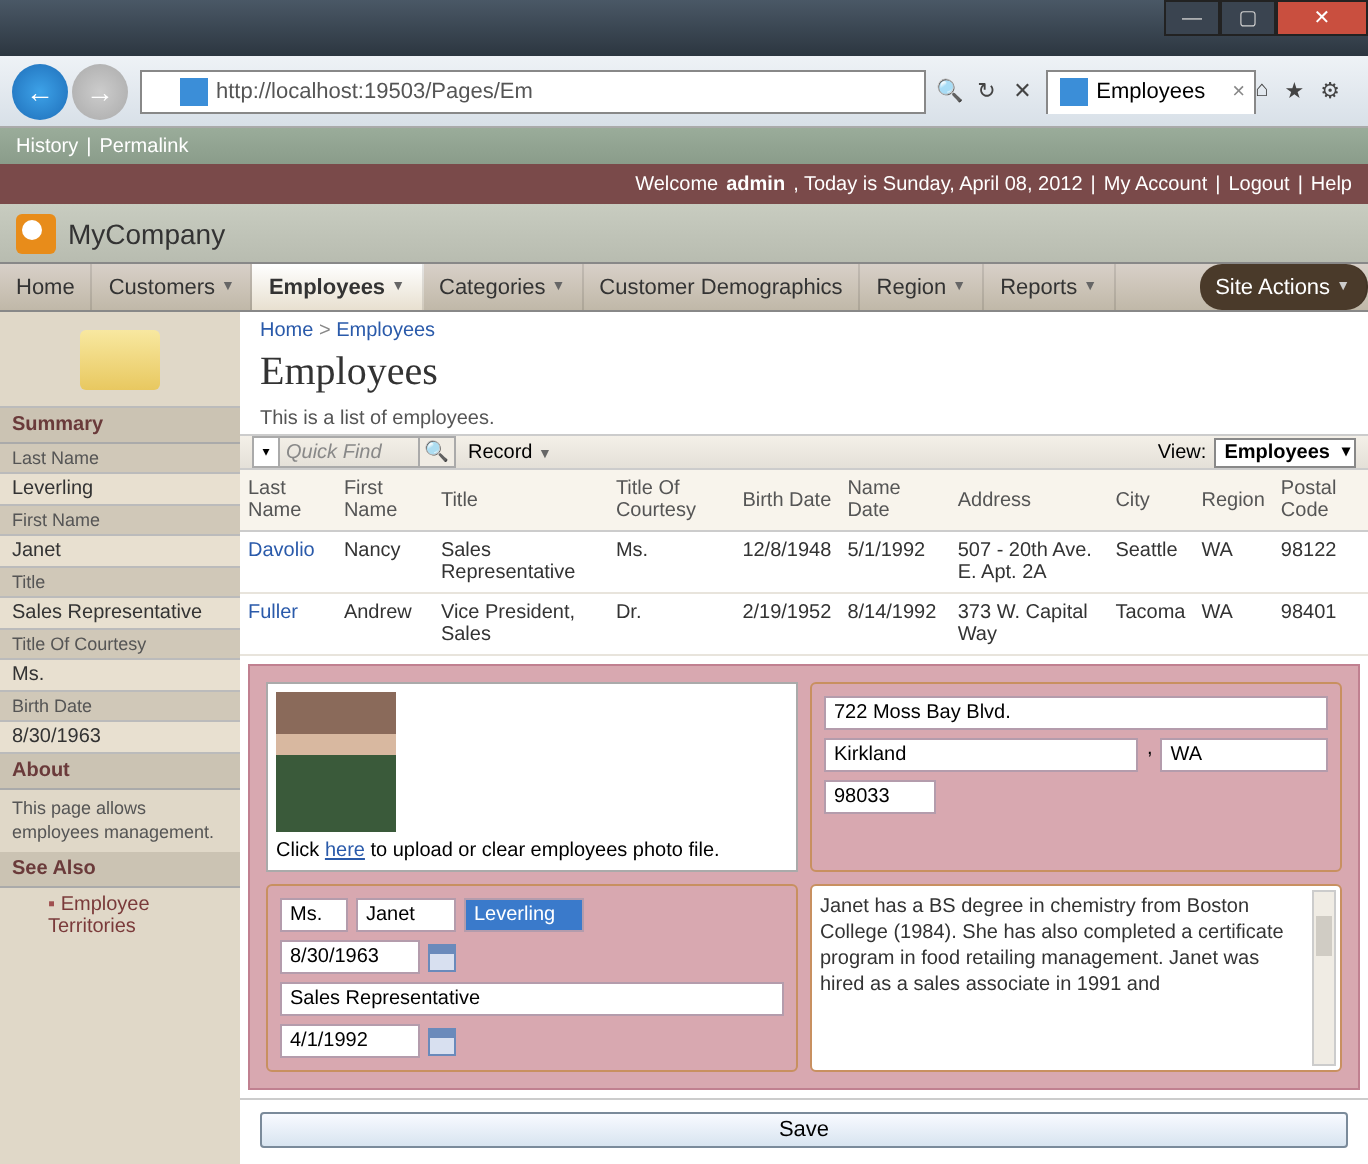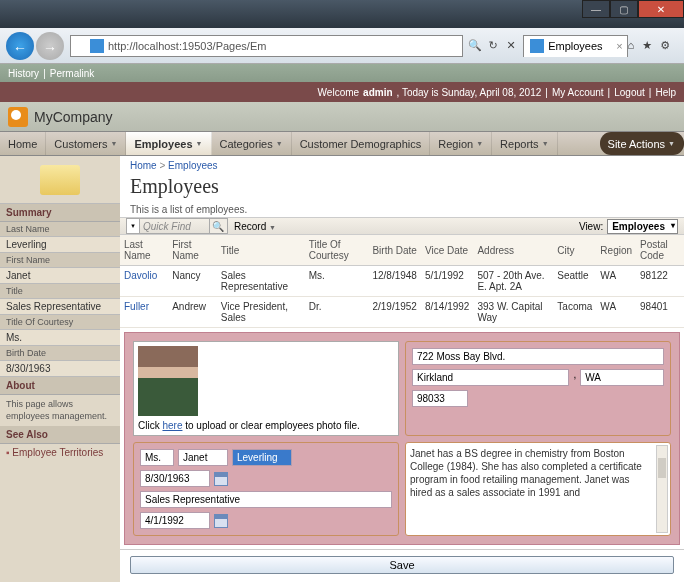--- a/index.html
+++ b/index.html
@@ -32,21 +32,21 @@
 .menuitem.site { margin-left: auto; background: #4a3a2a; color: #fff; border-radius: 11px; }
 .dd { font-size: 7px; color: #666; }
 .contentarea { flex: 1; display: flex; background: #e0d8d0; overflow: hidden; }
 .sidebar { width: 120px; background: #e0d8c8; display: flex; flex-direction: column; font-size: 10px; }
 .iconbox { height: 48px; display: flex; align-items: center; justify-content: center; border-bottom: 1px solid #bbb; }
 .foldericon { width: 40px; height: 30px; background: linear-gradient(#f8e8a0,#e8c860); border-radius: 3px; position: relative; }
 .sidehead { background: #cbc3b3; padding: 3px 6px; font-weight: bold; color: #6a3a3a; border-bottom: 1px solid #aaa; }
 .sidelabel { background: #d0c8b8; padding: 2px 6px; color: #555; font-size: 9px; border-bottom: 1px solid #bbb; }
 .sideval { background: #e8e0d0; padding: 2px 6px; color: #333; border-bottom: 1px solid #bbb; }
 .sidetext { padding: 4px 6px; color: #555; font-size: 9px; line-height: 1.3; }
-.sidelink { padding: 3px 6px; color: #7a3a3a; }
+.sidelink { padding: 3px 24px; color: #7a3a3a; }
 .sidelink::before { content: "▪ "; color: #a05050; }
 .main { flex: 1; background: #fff; display: flex; flex-direction: column; overflow: hidden; }
 .breadcrumb { padding: 4px 10px; font-size: 10px; color: #2a5aaa; }
 .breadcrumb .sep { color: #888; }
 .pagetitle { padding: 0 10px 4px; font-size: 20px; color: #333; font-family: Georgia, serif; }
 .desc { padding: 2px 10px; font-size: 10px; color: #555; }
 .toolbar { height: 22px; background: linear-gradient(#f4f0e8,#e4e0d8); border-top: 1px solid #ccc; border-bottom: 1px solid #ccc; display: flex; align-items: center; padding: 0 6px; gap: 6px; font-size: 10px; }
 .qf { display: flex; align-items: center; }
 .qfdd { width: 14px; height: 16px; border: 1px solid #aaa; background: #fff; display: flex; align-items: center; justify-content: center; font-size: 7px; }
 .qfbox { width: 70px; height: 16px; border: 1px solid #aaa; border-left: none; font-style: italic; color: #888; padding: 0 3px; display: flex; align-items: center; }
@@ -214,21 +214,21 @@
       </div>
 
       <table class="grid">
         <thead>
             <tr>
           <th>Last Name</th>
           <th>First Name</th>
           <th>Title</th>
           <th>Title Of Courtesy</th>
           <th>Birth Date</th>
-          <th>Vice Date</th>
+          <th>Name Date</th>
           <th>Address</th>
           <th>City</th>
           <th>Region</th>
           <th>Postal Code</th>
         </tr>
           </thead>
         <tbody>
           <tr>
             <td class="link">Davolio</td>
             <td>Nancy</td>
@@ -241,21 +241,21 @@
             <td>WA</td>
             <td>98122</td>
           </tr>
           <tr>
             <td class="link">Fuller</td>
             <td>Andrew</td>
             <td>Vice President, Sales</td>
             <td>Dr.</td>
             <td>2/19/1952</td>
             <td>8/14/1992</td>
-            <td>393 W. Capital Way</td>
+            <td>373 W. Capital Way</td>
             <td>Tacoma</td>
             <td>WA</td>
             <td>98401</td>
           </tr>
         </tbody>
       </table>
 
       <div class="editpanel">
         <div class="photobox">
           <div class="photo"></div>

